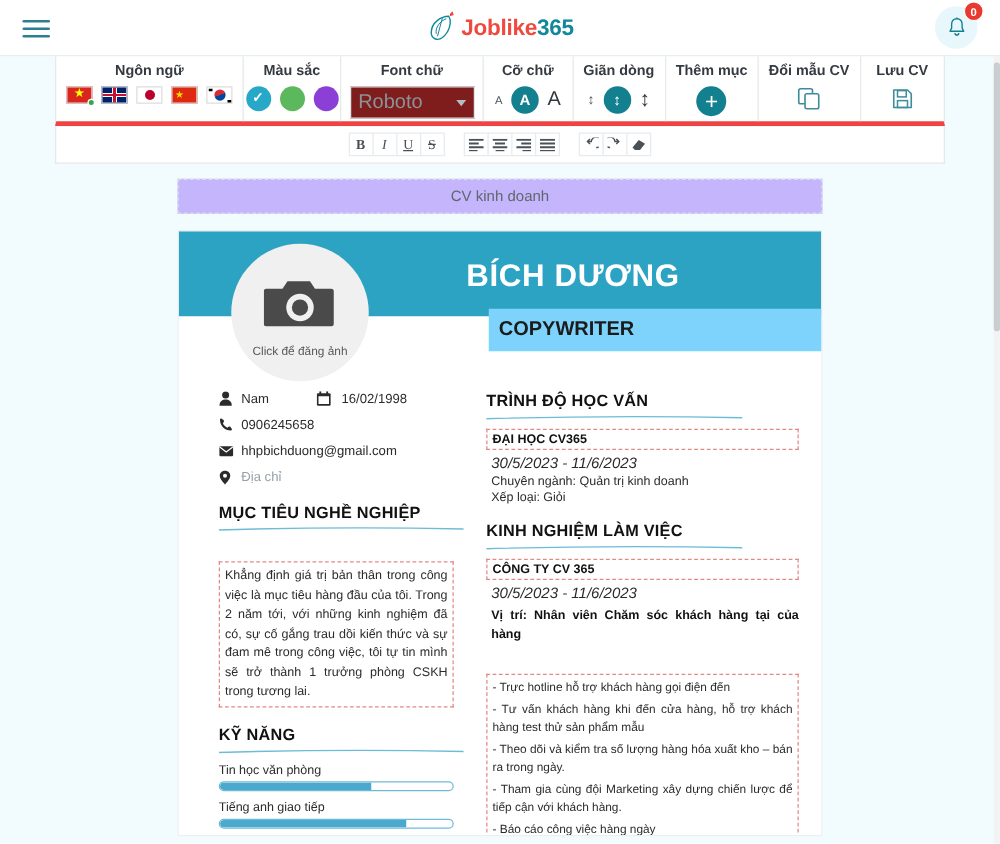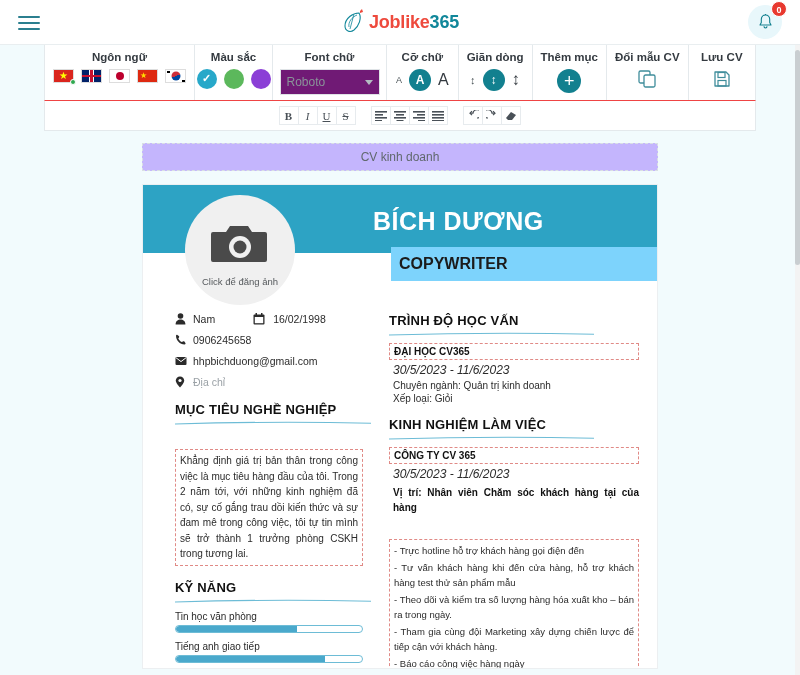--- a/index.html
+++ b/index.html
@@ -46,21 +46,21 @@
     border-radius: 9px; text-align: center; padding: 0 3px;
     border: 1.5px solid #fff;
   }
 
   
   .toolbar {
     width: 712px; margin: 0 auto;
     display: flex; height: 56px;
     background: #fff;
     border-left: 1px solid #e4e9ec; border-right: 1px solid #e4e9ec;
-    border-bottom: 1px solid #ef4444;
+    border-bottom: 4px solid #ef4444;
   }
   .tgroup {
     border-right: 1px solid #e4e9ec;
     display: flex; flex-direction: column; align-items: center;
     justify-content: flex-start; padding: 6px 8px 0 8px;
   }
   .tgroup:last-child { border-right: none; }
   .tgroup .tlabel {
     font-size: 11.5px; color: #343a40; font-weight: bold; margin-bottom: 6px;
     white-space: nowrap;
@@ -110,22 +110,22 @@
     box-shadow: 15px 9px 0 #000;
   }
 
   .swatch { width: 20px; height: 20px; border-radius: 50%; cursor: pointer; position: relative; }
   .swatch.sel::after {
     content: "✓"; position: absolute; left: 50%; top: 50%; transform: translate(-50%,-54%);
     color: #fff; font-size: 11px; font-weight: bold;
   }
 
   .font-select {
-    width: 100px; height: 26px; border: 1px solid #dfe3e6; background: #701a75;
-    font-size: 12px; color: #8a9399; padding: 0 6px;
+    width: 100px; height: 26px; border: 1px solid #dfe3e6; background: #7f1d1d;
+    font-size: 16px; color: #8a9399; padding: 0 6px;
     display: flex; align-items: center; justify-content: space-between; cursor: pointer;
   }
   .caret { width: 0; height: 0; border-left: 4px solid transparent; border-right: 4px solid transparent;
            border-top: 5px solid #b3bcc2; }
 
   .sz-small { font-size: 9px; color: #4a5357; cursor: pointer; }
   .sz-circle {
     width: 22px; height: 22px; border-radius: 50%; background: #12808f; color: #fff;
     display: flex; align-items: center; justify-content: center; font-size: 12px;
     font-weight: bold; cursor: pointer;

